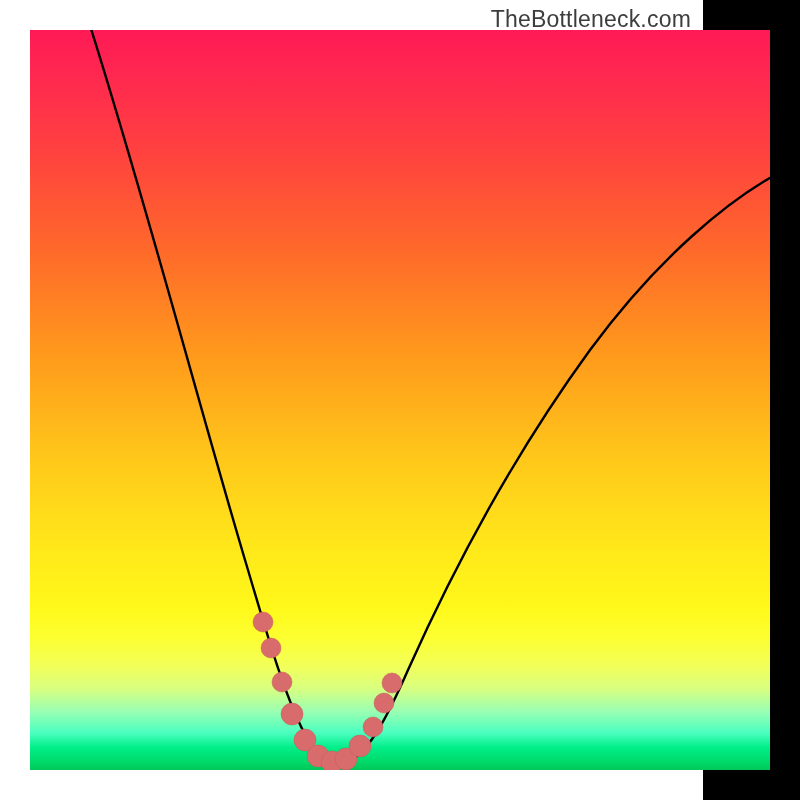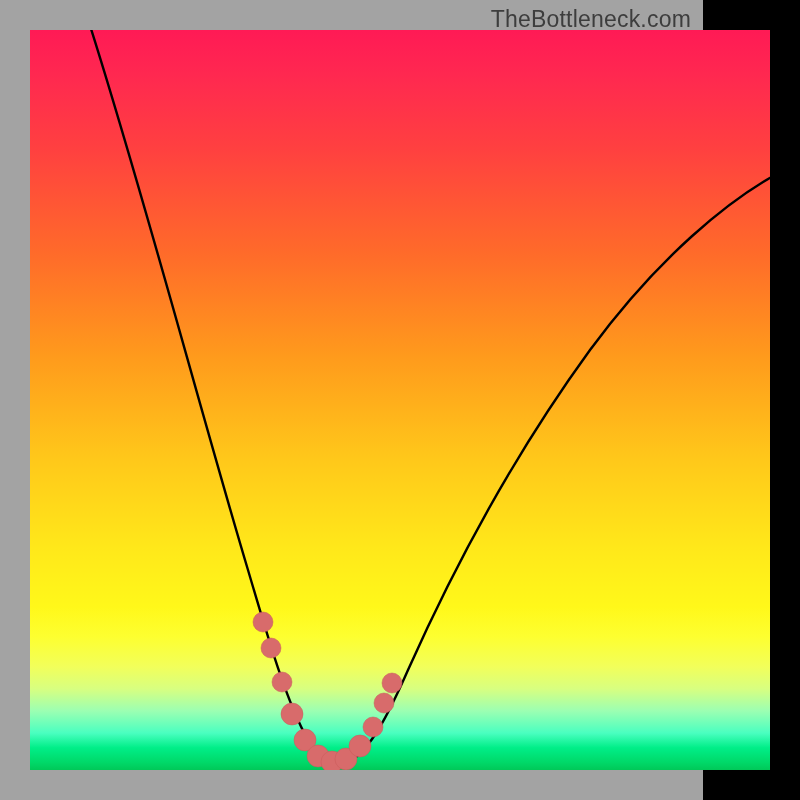--- a/index.html
+++ b/index.html
@@ -8,21 +8,21 @@
     width: 800px;
     height: 800px;
     overflow: hidden;
     background: #000;
     font-family: Arial, Helvetica, sans-serif;
   }
   .frame {
     position: absolute;
     left: 0; top: 0;
     width: 703px; height: 800px;
-    background: #a3a3a3;
+    background: #ffffff;
   }
   .plot {
     position: absolute;
     left: 30px;
     top: 30px;
     width: 740px;
     height: 740px;
     background: linear-gradient(to bottom,
       #ff1a55 0%,
       #ff2850 6%,

